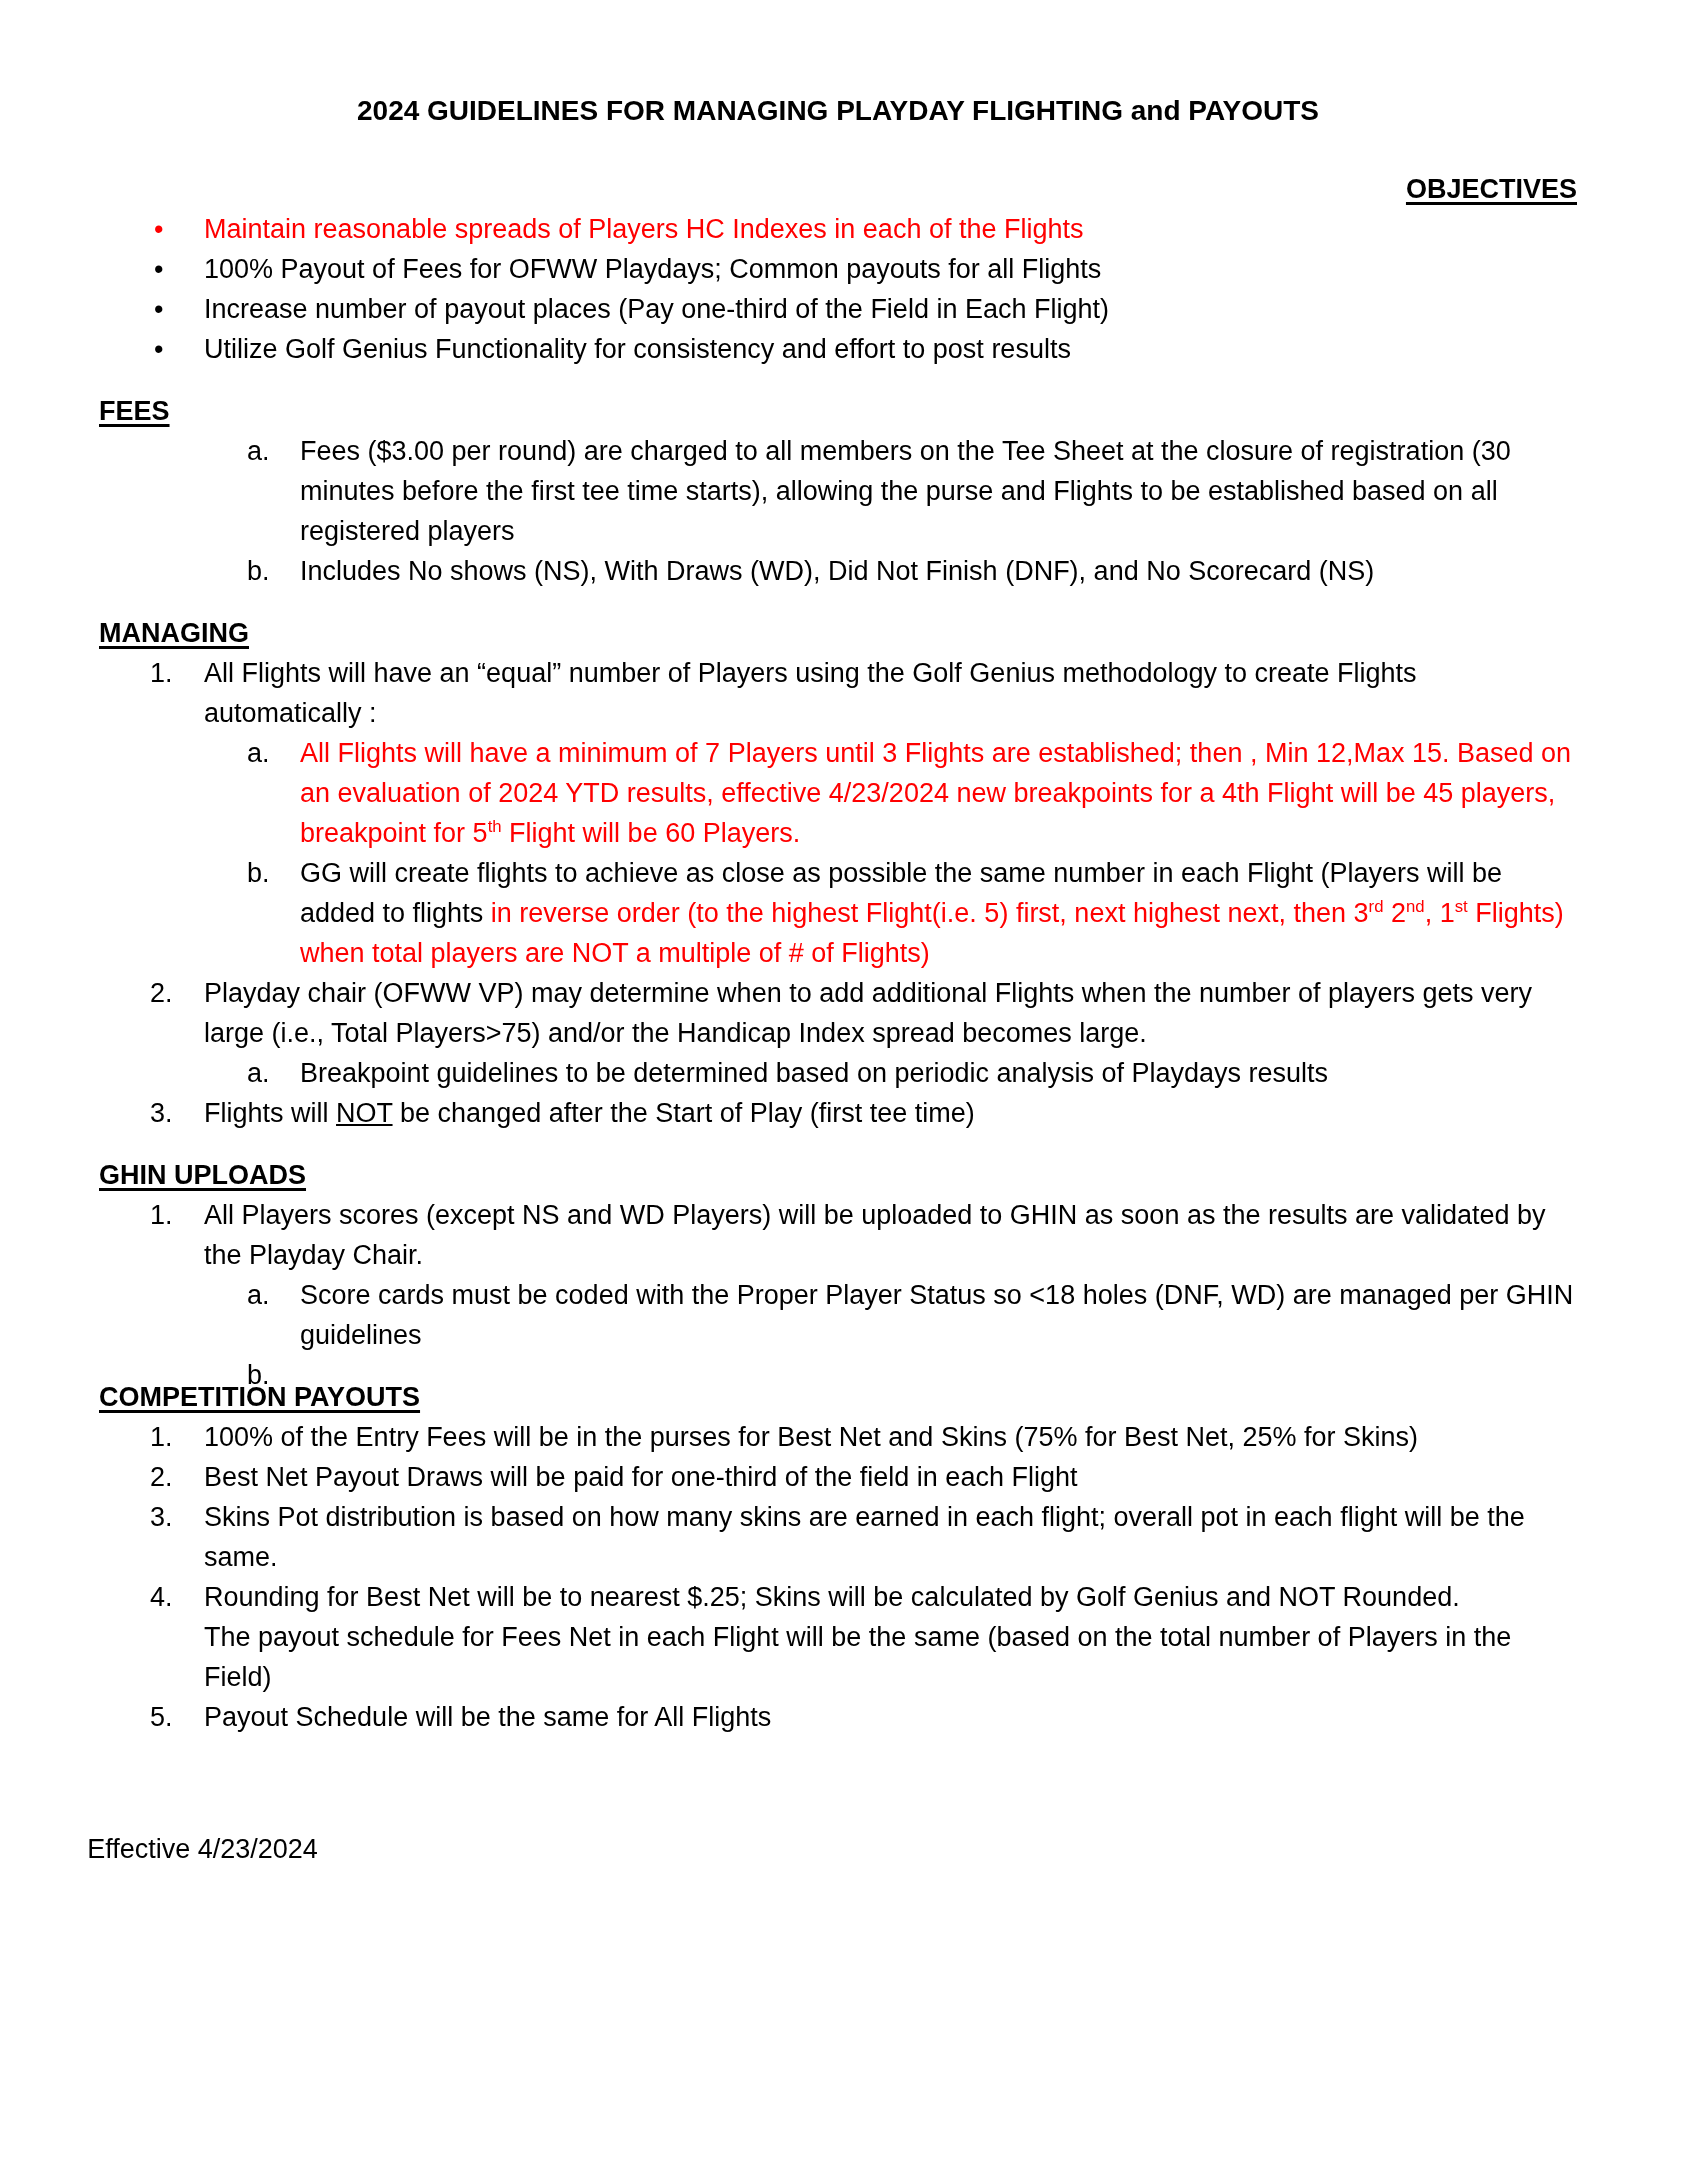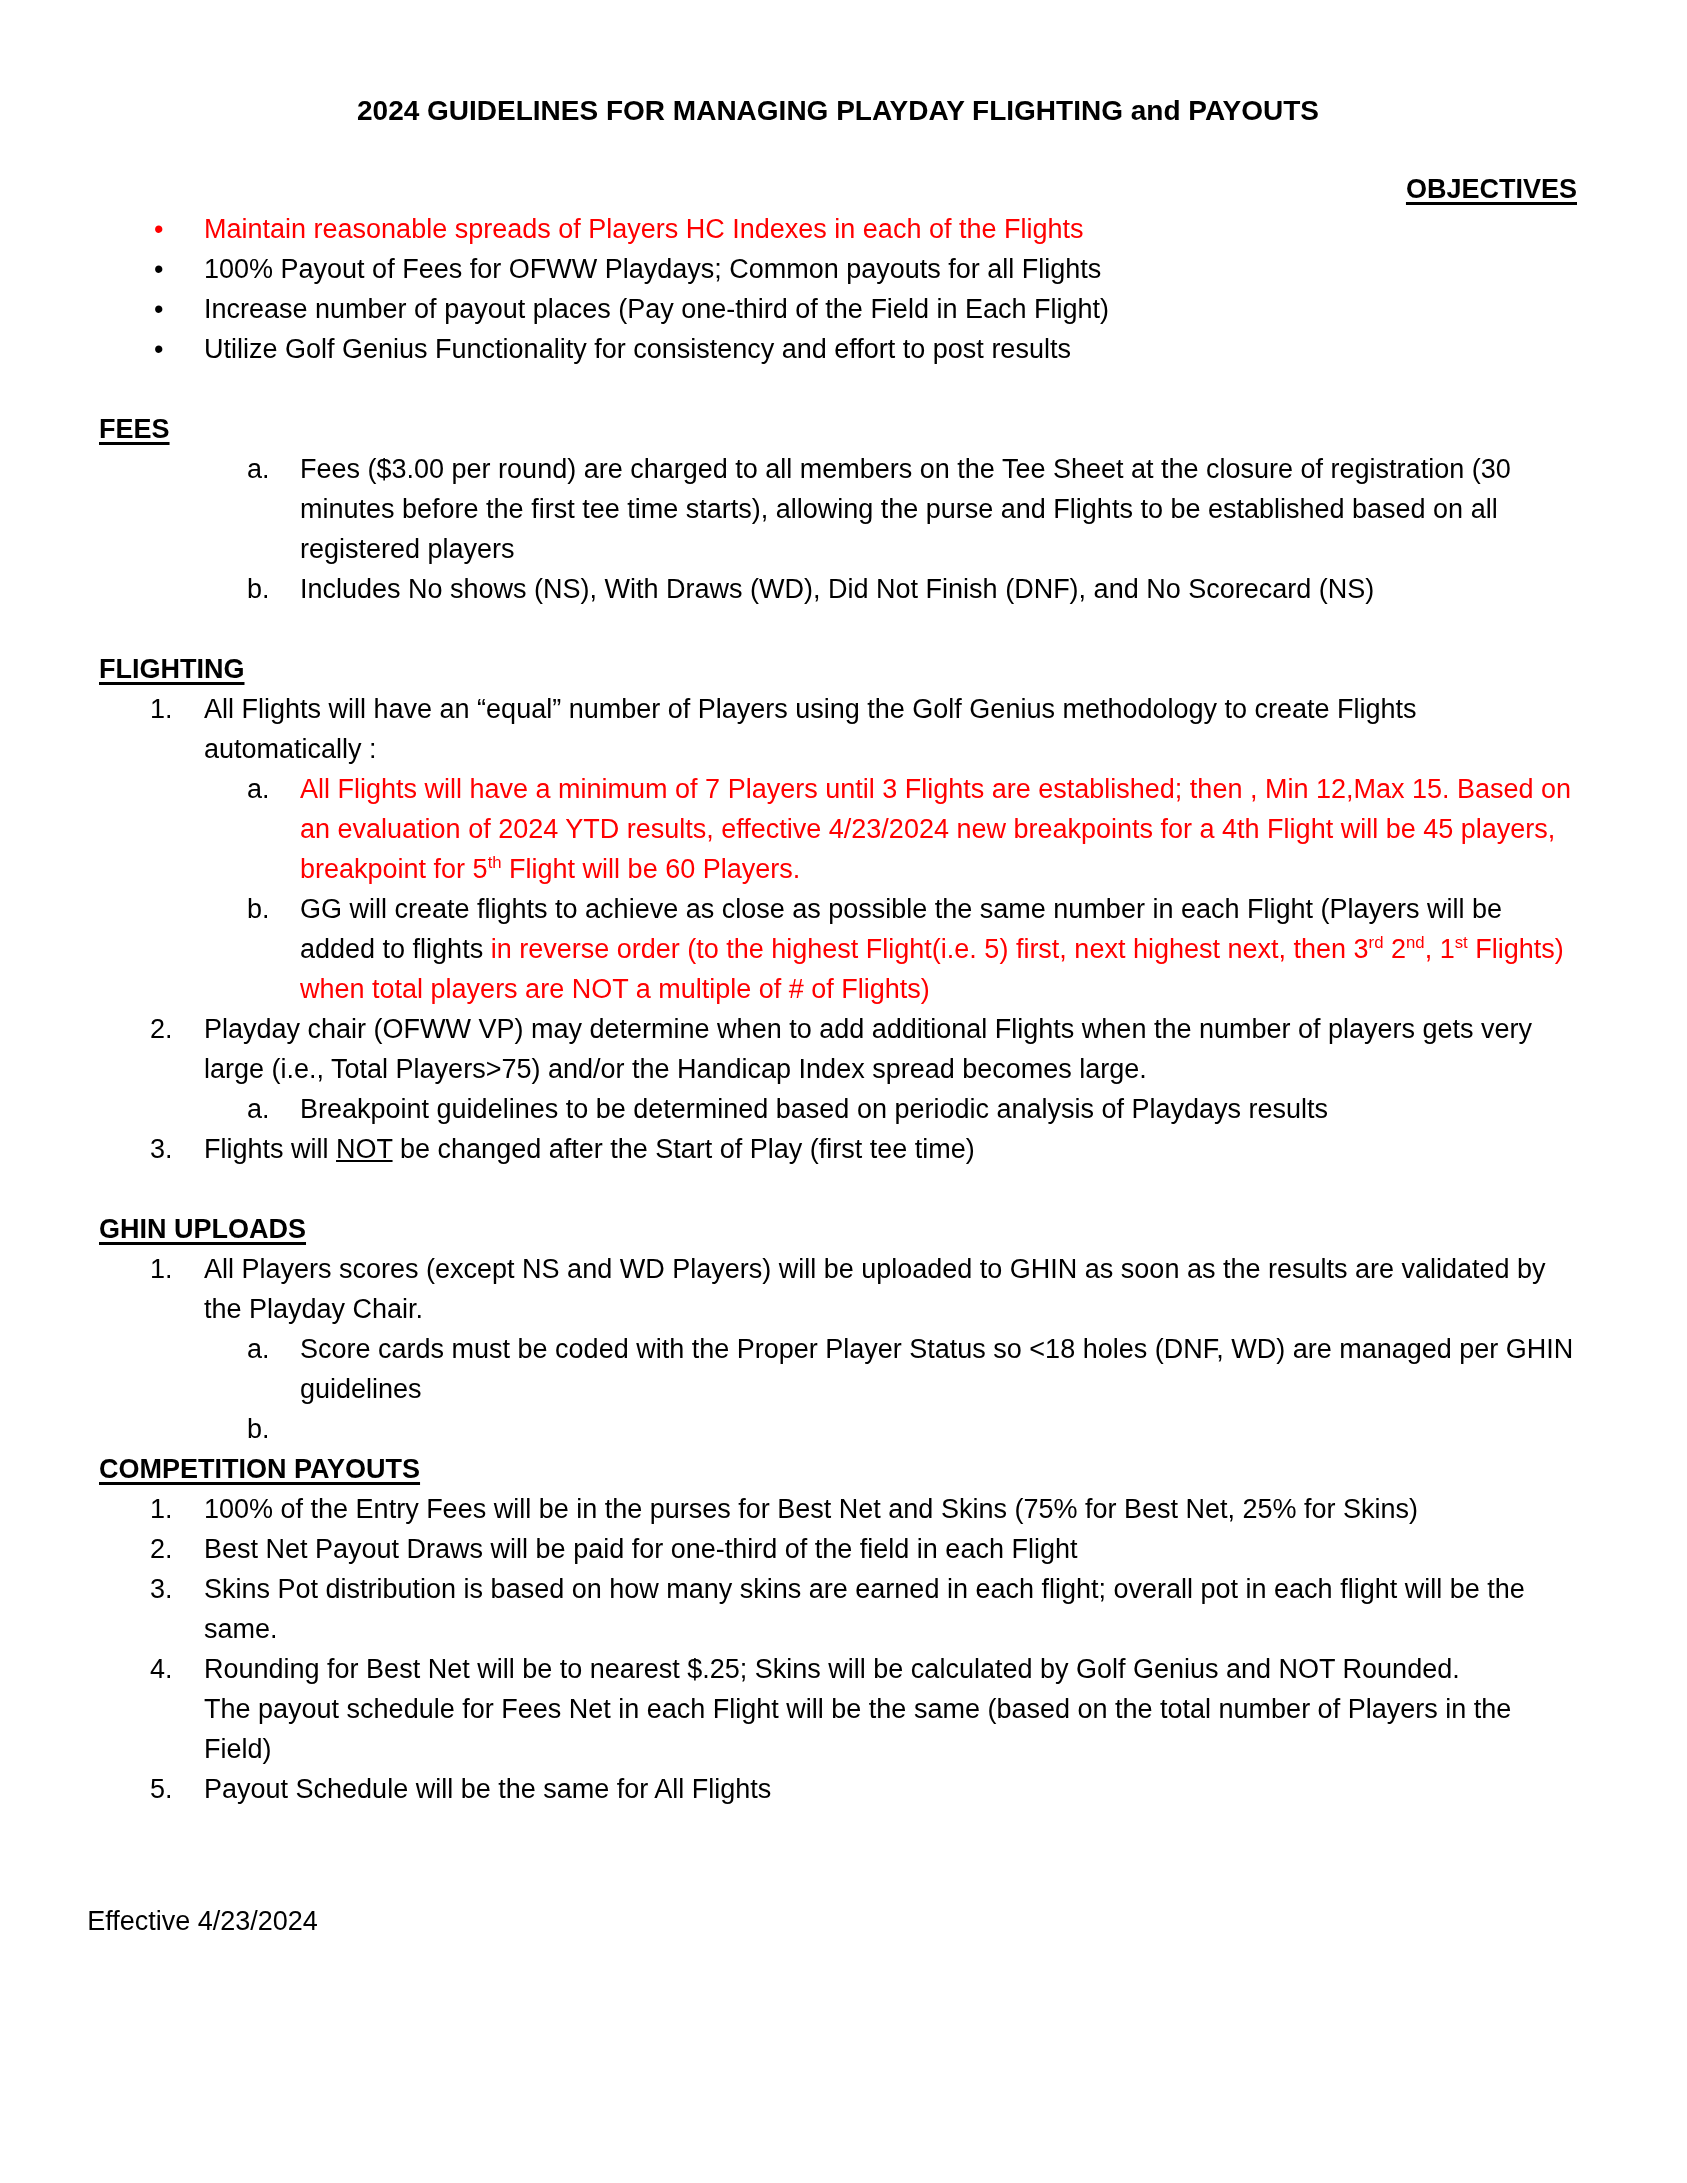--- a/index.html
+++ b/index.html
@@ -4,21 +4,21 @@
 <style>
   html,body{margin:0;padding:0;}
   body{background:#ffffff;}
   .page{
     width:1687px;height:2004px;box-sizing:border-box;background:#ffffff;color:#000000;
     font-family:Liberation Sans, sans-serif;
     font-size:27px;line-height:40px;
     padding:91px 110px 0 99px;overflow:hidden;
   }
   .title{text-align:center;font-weight:700;font-size:28px;}
-  .heading{font-weight:700;text-decoration:underline;text-decoration-thickness:2.5px;text-underline-offset:4.2px;margin-top:40px;}
+  .heading{font-weight:700;text-decoration:underline;text-decoration-thickness:2.5px;text-underline-offset:4.2px;margin-top:22px;}
   .heading.first{margin-top:38px;text-align:right;}
   .li{position:relative;padding-left:105px;}
   .li>.marker{position:absolute;left:51px;top:0;}
   .li.bullet-item>.marker{left:55px;}
   .li.l2{padding-left:201px;}
   .li.l2>.marker{left:148px;}
   .red{color:#FF0000;}
   .u{text-decoration:underline;}
   .sup{font-size:0.62em;line-height:0;vertical-align:super;}
   .footer{margin-top:92px;margin-left:-11.8px;}
@@ -51,21 +51,21 @@
   <div class="heading">FEES</div>
   <div class="li l2">
     <span class="marker">a.</span>
     <span>Fees ($3.00 per round) are charged to all members on the Tee Sheet at the closure of registration (30 minutes before the first tee time starts), allowing the purse and Flights to be established based on all registered players</span>
   </div>
   <div class="li l2">
     <span class="marker">b.</span>
     <span>Includes No shows (NS), With Draws (WD), Did Not Finish (DNF), and No Scorecard (NS)</span>
   </div>
 
-  <div class="heading">FLIGHTING</div>
+  <div class="heading">MANAGING</div>
   <div class="li">
     <span class="marker">1.</span>
     <span>All Flights will have an “equal” number of Players using the Golf Genius methodology to create Flights automatically :</span>
   </div>
   <div class="li l2">
     <span class="marker">a.</span>
     <span class="red" style="color: rgb(255, 0, 0);">All Flights will have a minimum of 7 Players until 3 Flights are established; then , Min 12,Max 15. Based on an evaluation of 2024 YTD results, effective 4/23/2024 new breakpoints for a 4th Flight will be 45 players, breakpoint for 5</span><span class="red sup" style="color: rgb(255, 0, 0);">th</span><span class="red" style="color: rgb(255, 0, 0);"> Flight will be 60 Players.</span>
   </div>
   <div class="li l2">
     <span class="marker">b.</span>

